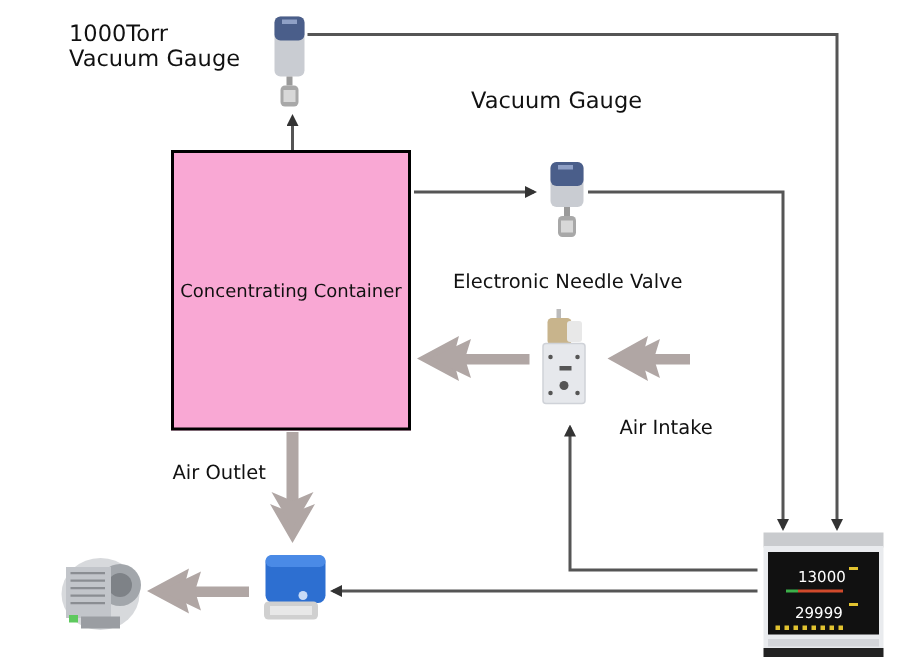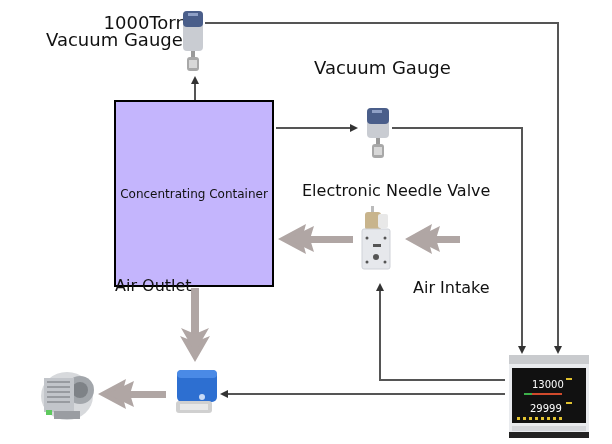--- a/index.html
+++ b/index.html
@@ -1,20 +1,20 @@
 <!DOCTYPE html>
 <html><head>
   <meta charset="utf-8">
   <style>
     html, body { margin:0; padding:0; background:#ffffff; }
     body { width:612px; height:444px; position:relative; overflow:hidden; font-family:"DejaVu Sans", sans-serif; }
     .lbl { position:absolute; color:#111; white-space:nowrap; }
-    .lbl-big { font-size:18px; text-align:right; line-height:17px; }
-    .lbl-sm { font-size:16px; }
-    #container { position:absolute; left:114px; top:100px; width:160px; height:187px; background:#c4b5fd; border:2px solid #000; box-sizing:border-box; display:flex; align-items:center; justify-content:center; }
+    .lbl-big { font-size:15px; text-align:left; line-height:17px; }
+    .lbl-sm { font-size:13px; }
+    #container { position:absolute; left:114px; top:100px; width:160px; height:187px; background:#f9a8d4; border:2px solid #000; box-sizing:border-box; display:flex; align-items:center; justify-content:center; }
     #container span { font-size:12px; color:#111; white-space:nowrap; }
     svg#wires { position:absolute; left:0; top:0; }
   </style>
 </head>
 <body>
 
 <svg id="wires" width="612" height="444" viewBox="0 0 612 444">
   <defs>
     <marker id="ah" markerWidth="8" markerHeight="8" refX="6" refY="4" orient="auto" markerUnits="userSpaceOnUse">
       <path d="M0,0 L8,4 L0,8 Z" fill="#333"></path>
@@ -141,13 +141,13 @@
   <div>1000Torr</div>
   <div>Vacuum Gauge</div>
 </div>
 
 <div class="lbl lbl-big" style="left:314px; top:59px;">
   <div>Vacuum Gauge</div>
 </div>
 
 <div class="lbl lbl-sm" style="left:302px; top:181px;">Electronic Needle Valve</div>
 <div class="lbl lbl-sm" style="left:413px; top:278px;">Air Intake</div>
-<div class="lbl lbl-sm" style="left:115px; top:276px;">Air Outlet</div>
+<div class="lbl lbl-sm" style="left:115px; top:308px;">Air Outlet</div>
 
 </body></html>

